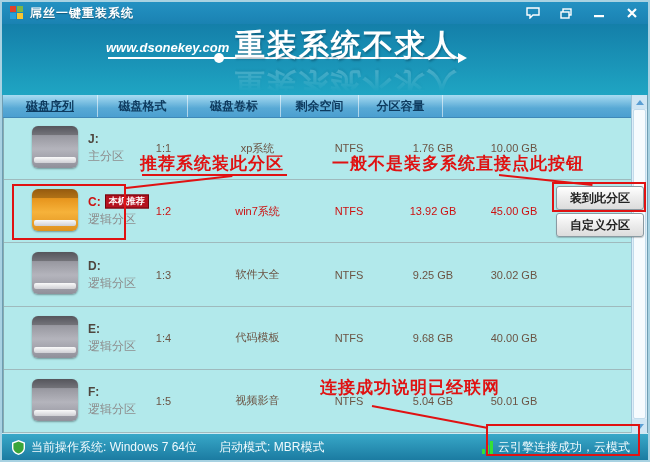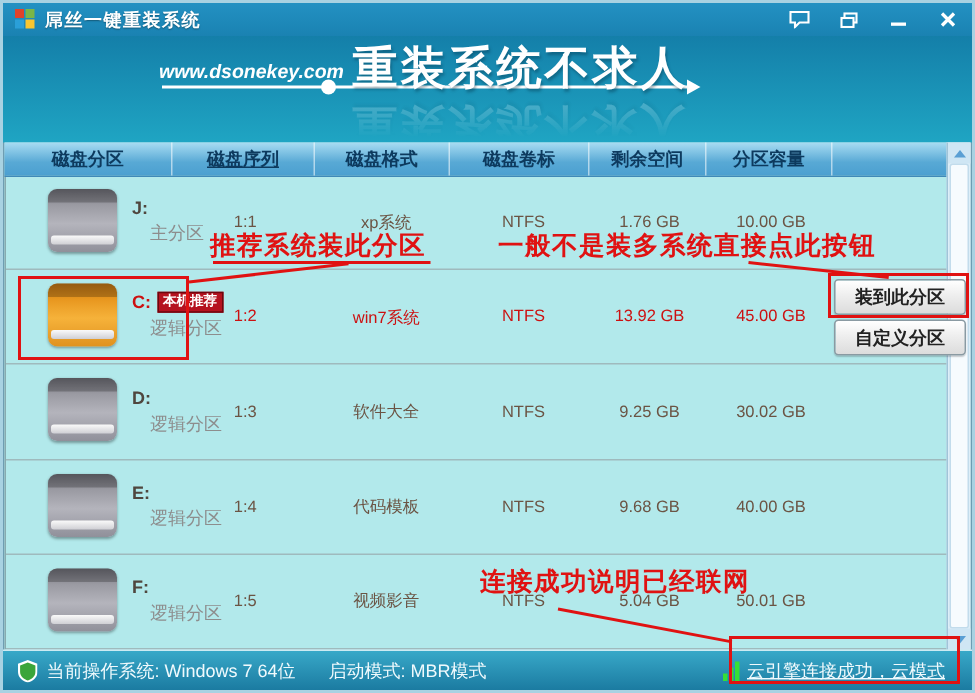--- a/index.html
+++ b/index.html
@@ -42,21 +42,21 @@
   .c-part{width:112px;position:relative;height:100%;}
   .c1{width:95px;}.c2{width:93px;}.c3{width:90px;}.c4{width:78px;}.c5{width:84px;}
   .drive{position:absolute;left:28px;top:9px;width:46px;height:42px;border-radius:6px;box-shadow:0 1px 2px rgba(0,0,0,.35);}
   .drive::before{content:'';position:absolute;left:0;right:0;top:0;height:9px;border-radius:6px 6px 0 0;background:rgba(0,0,0,.22);}
   .drive::after{content:'';position:absolute;left:2px;right:2px;bottom:5px;height:6px;border-radius:2px;
                 background:linear-gradient(180deg,#fafafa,#cfcfd4);}
   .drive-gray{background:linear-gradient(180deg,#6e6e76,#9a9aa2 25%,#b4b4bc 55%,#90909a);}
   .drive-orange{background:linear-gradient(180deg,#c07414,#e8971f 25%,#f6b23a 55%,#e0921f);}
   .plabel{position:absolute;left:84px;top:50%;transform:translateY(-50%);text-align:left;white-space:nowrap;}
   .pletter{font-size:12px;font-weight:bold;color:#4f463e;display:flex;align-items:center;gap:4px;}
-  .ptype{font-size:12px;color:#8d8d8d;margin-top:2px;margin-left:12px;}
+  .ptype{font-size:12px;color:#8d8d8d;margin-top:2px;}
   .badge{display:inline-block;background:#b5121f;border:1px solid #6f060f;color:#fff;font-size:9px;font-weight:bold;
          padding:1px 3px;line-height:1.1;}
   .row-highlight .pletter,.row-highlight .cell{color:#cc1111;}
   
   .btn{position:absolute;left:554px;width:86px;height:22px;border:1px solid #8a9aa2;border-radius:3px;
        background:linear-gradient(180deg,#ffffff,#eeeeee 45%,#dcdcdc);font-size:12px;font-weight:bold;color:#222;
        display:flex;align-items:center;justify-content:center;cursor:pointer;z-index:4;box-shadow:0 1px 1px rgba(0,0,0,.2);}
   .btn-install{top:184px;}
   .btn-custom{top:211px;}
   
@@ -65,21 +65,21 @@
   .sb-up{top:0;}.sb-down{bottom:0;}
   .tri-up{width:0;height:0;border-left:4px solid transparent;border-right:4px solid transparent;border-bottom:5px solid #5a9fd4;}
   .tri-down{width:0;height:0;border-left:4px solid transparent;border-right:4px solid transparent;border-top:5px solid #5a9fd4;}
   .sb-thumb{position:absolute;left:1px;right:1px;top:14px;bottom:14px;background:#f6fbfe;border:1px solid #c2dcec;border-radius:2px;cursor:grab;}
   
   .footer{position:absolute;left:0;right:0;bottom:0;height:27px;background:linear-gradient(180deg,#38a8c8,#1b7ba1);
           border-top:1px solid #cdeaf2;display:flex;align-items:center;padding:0 10px;box-sizing:border-box;z-index:3;
           color:#f0fafd;font-size:12px;}
   .footer .gap{width:22px;}
   .shield{margin-right:6px;display:inline-flex;}
-  .cloud{margin-left:auto;display:flex;align-items:center;gap:5px;margin-right:8px;text-decoration:underline;}
+  .cloud{margin-left:auto;display:flex;align-items:center;gap:5px;margin-right:8px;}
   .bars{display:flex;align-items:flex-end;gap:1px;height:13px;}
   .bars i{display:block;width:3px;background:#35e035;}
   .bars .b1{height:5px;}.bars .b2{height:9px;}.bars .b3{height:13px;}
   
   .overlay{position:absolute;inset:0;pointer-events:none;z-index:6;border-radius:11px;}
   .ann{position:absolute;color:#e01212;font-size:17px;font-weight:bold;white-space:nowrap;letter-spacing:1px;}
   .rbox{position:absolute;border:2px solid #e01212;box-sizing:border-box;}
   .rline{position:absolute;height:2px;background:#e01212;transform-origin:0 50%;}
 </style>
 </head>
@@ -123,21 +123,20 @@
   <div class="banner">
     <span class="url">www.dsonekey.com</span>
     <div class="aline"></div>
     <div class="aline-head"></div>
     <div class="adot"></div>
     <div class="slogan">重装系统不求人</div>
     <div class="slogan reflection">重装系统不求人</div>
   </div>
 
   <div class="theader">
-      <div class="hcell hc0">磁盘分区</div>
       <div class="hcell hc1">磁盘序列</div>
       <div class="hcell hc3">磁盘格式</div>
       <div class="hcell hc2">磁盘卷标</div>
       <div class="hcell hc4">剩余空间</div>
       <div class="hcell hc5">分区容量</div>
       <div class="hcell hc-fill"></div>
     </div>
 
   <div class="tbody">
       <div class="row">

